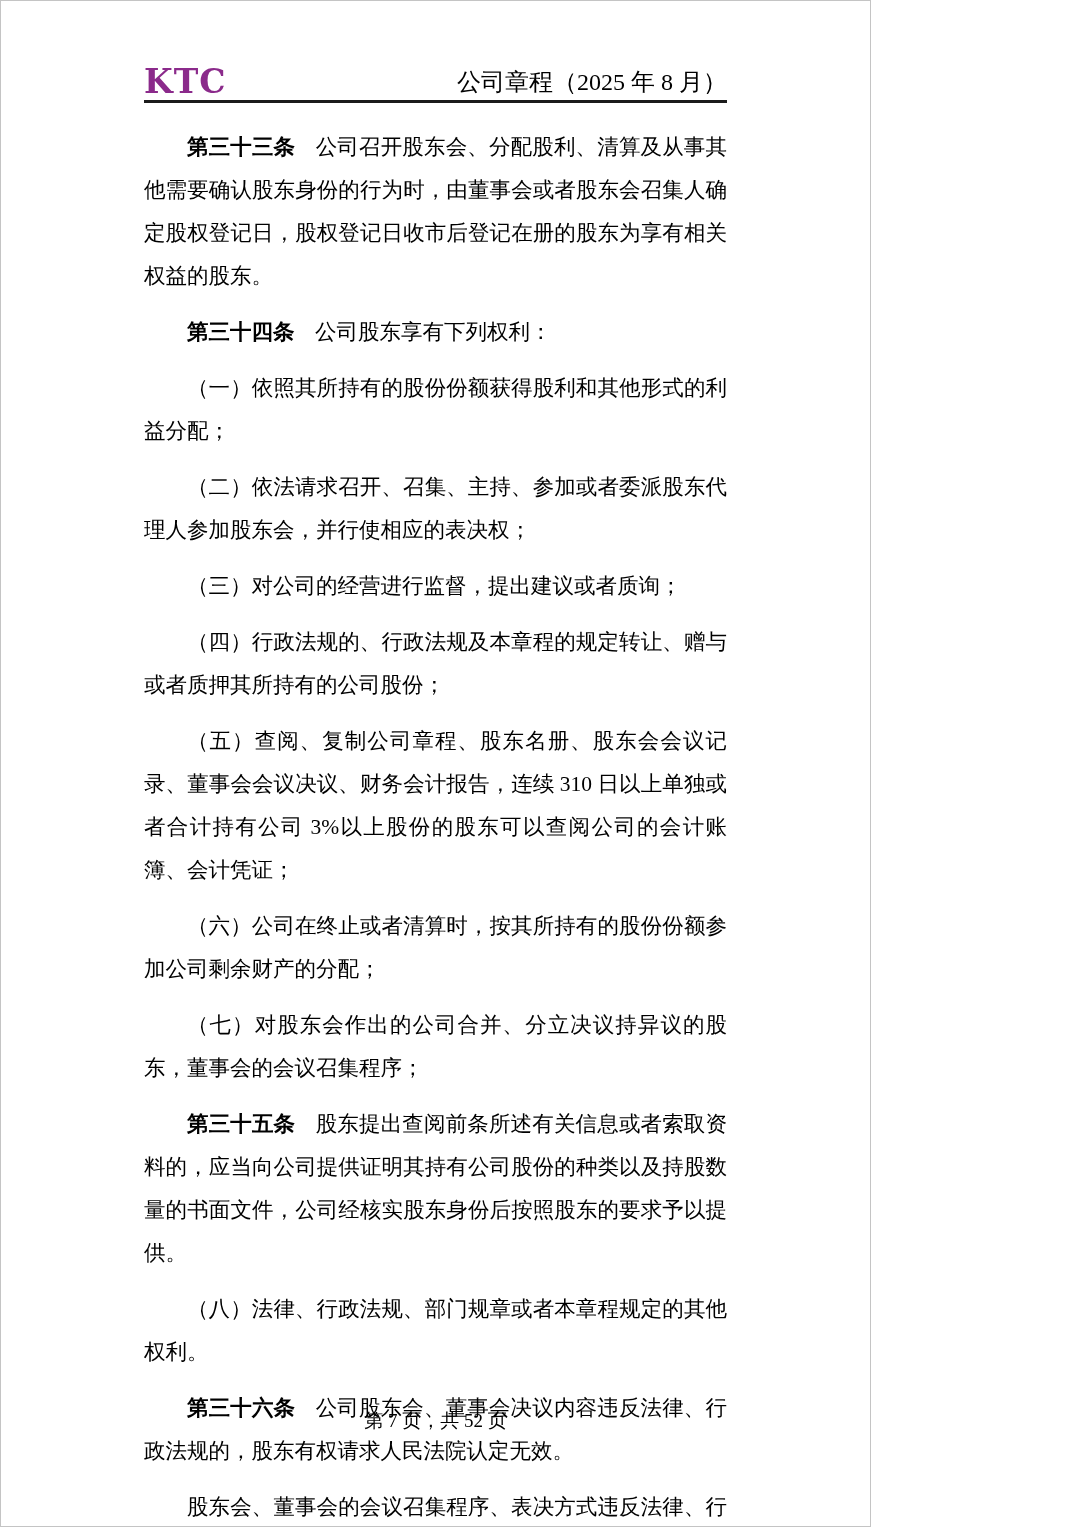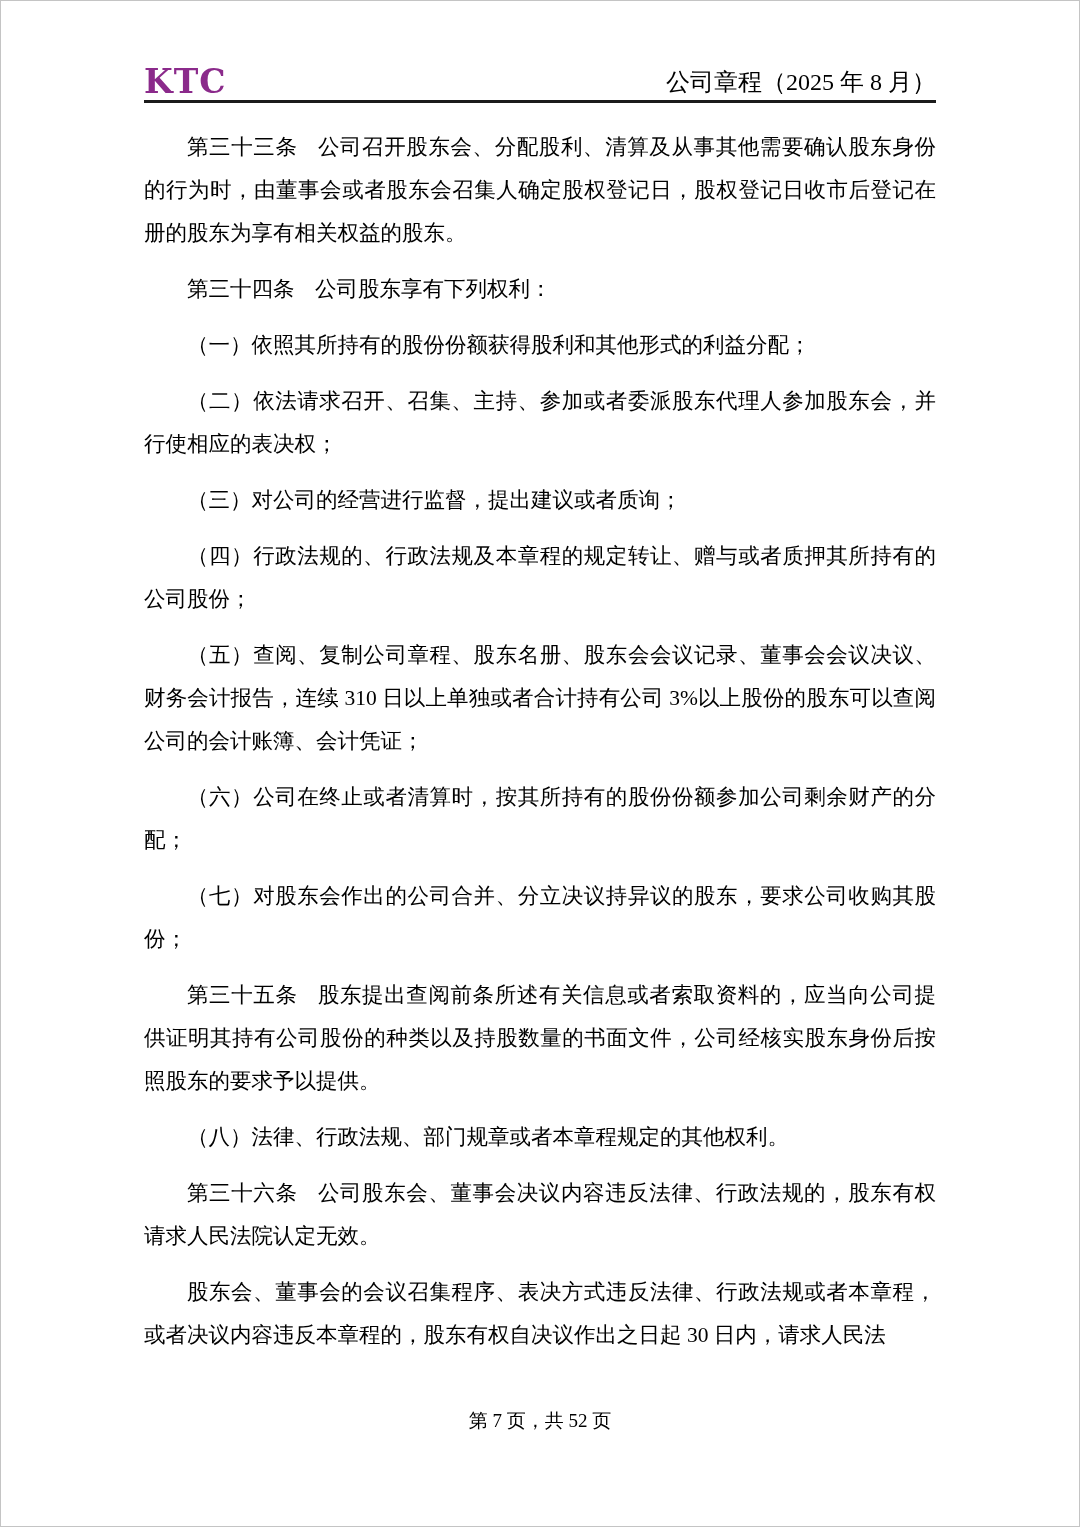--- a/index.html
+++ b/index.html
@@ -1,18 +1,18 @@
 <!DOCTYPE html>
 <html><head>
 <meta charset="utf-8">
 <style>
   html,body{margin:0;padding:0;background:#ffffff;}
   .page{
     position:relative;
-    width:1080px;height:1527px;
+    width:871px;height:1527px;
     background:#ffffff;
     border:1px solid #c4c4c4;
     box-sizing:border-box;
     font-family:"Liberation Serif","DejaVu Serif",serif;
     color:#000;
     overflow:hidden;
   }
   .header{
     margin:0 143px;
     padding-top:66px;
@@ -40,21 +40,21 @@
   .para{
     font-size:21.5px;
     line-height:43px;
     text-align:justify;
     text-justify:inter-ideograph;
     text-indent:2em;
     margin:13px 0 0 0;
   }
   .art{
     font-family:"Liberation Sans","DejaVu Sans",sans-serif;
-    font-weight:400;
+    font-weight:700;
     margin-right:0.95em;
   }
   .footer{
     position:absolute;
     left:0;right:0;
     bottom:92px;
     text-align:center;
     font-size:19px;
     margin-top:24px;
   }
@@ -71,21 +71,21 @@
 
   <div class="doc-body">
       <p class="para"><b class="art">第三十三条</b>公司召开股东会、分配股利、清算及从事其他需要确认股东身份的行为时，由董事会或者股东会召集人确定股权登记日，股权登记日收市后登记在册的股东为享有相关权益的股东。</p>
       <p class="para"><b class="art">第三十四条</b>公司股东享有下列权利：</p>
       <p class="para">（一）依照其所持有的股份份额获得股利和其他形式的利益分配；</p>
       <p class="para">（二）依法请求召开、召集、主持、参加或者委派股东代理人参加股东会，并行使相应的表决权；</p>
       <p class="para">（三）对公司的经营进行监督，提出建议或者质询；</p>
       <p class="para">（四）行政法规的、行政法规及本章程的规定转让、赠与或者质押其所持有的公司股份；</p>
       <p class="para">（五）查阅、复制公司章程、股东名册、股东会会议记录、董事会会议决议、财务会计报告，连续 310 日以上单独或者合计持有公司 3%以上股份的股东可以查阅公司的会计账簿、会计凭证；</p>
       <p class="para">（六）公司在终止或者清算时，按其所持有的股份份额参加公司剩余财产的分配；</p>
-      <p class="para">（七）对股东会作出的公司合并、分立决议持异议的股东，要求公司收购其股份；</p>
+      <p class="para">（七）对股东会作出的公司合并、分立决议持异议的股东，董事会的会议召集程序；</p>
       <p class="para"><b class="art">第三十五条</b>股东提出查阅前条所述有关信息或者索取资料的，应当向公司提供证明其持有公司股份的种类以及持股数量的书面文件，公司经核实股东身份后按照股东的要求予以提供。</p>
       <p class="para">（八）法律、行政法规、部门规章或者本章程规定的其他权利。</p>
       <p class="para"><b class="art">第三十六条</b>公司股东会、董事会决议内容违反法律、行政法规的，股东有权请求人民法院认定无效。</p>
       <p class="para">股东会、董事会的会议召集程序、表决方式违反法律、行政法规或者本章程，或者决议内容违反本章程的，股东有权自决议作出之日起 30 日内，请求人民法</p>
     </div>
 
   <div class="footer">
     <span>第 7 页，共 52 页</span>
   </div>
 

